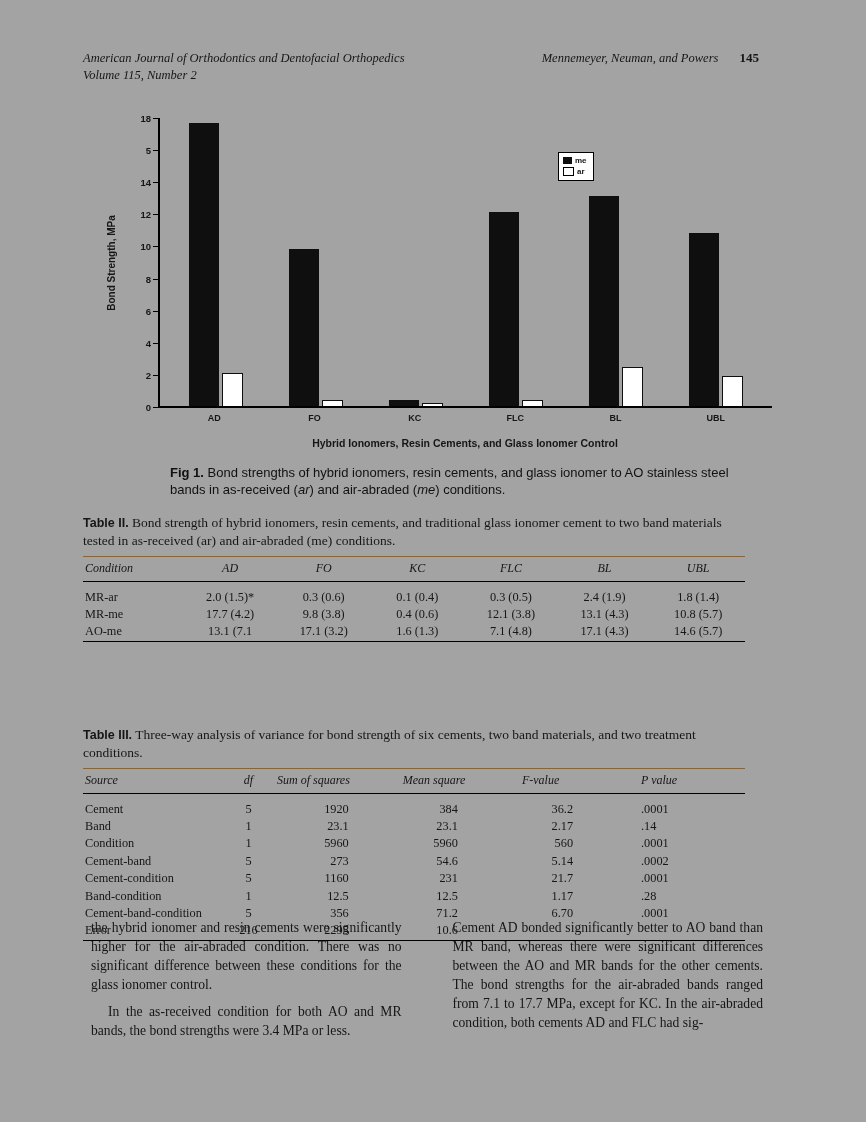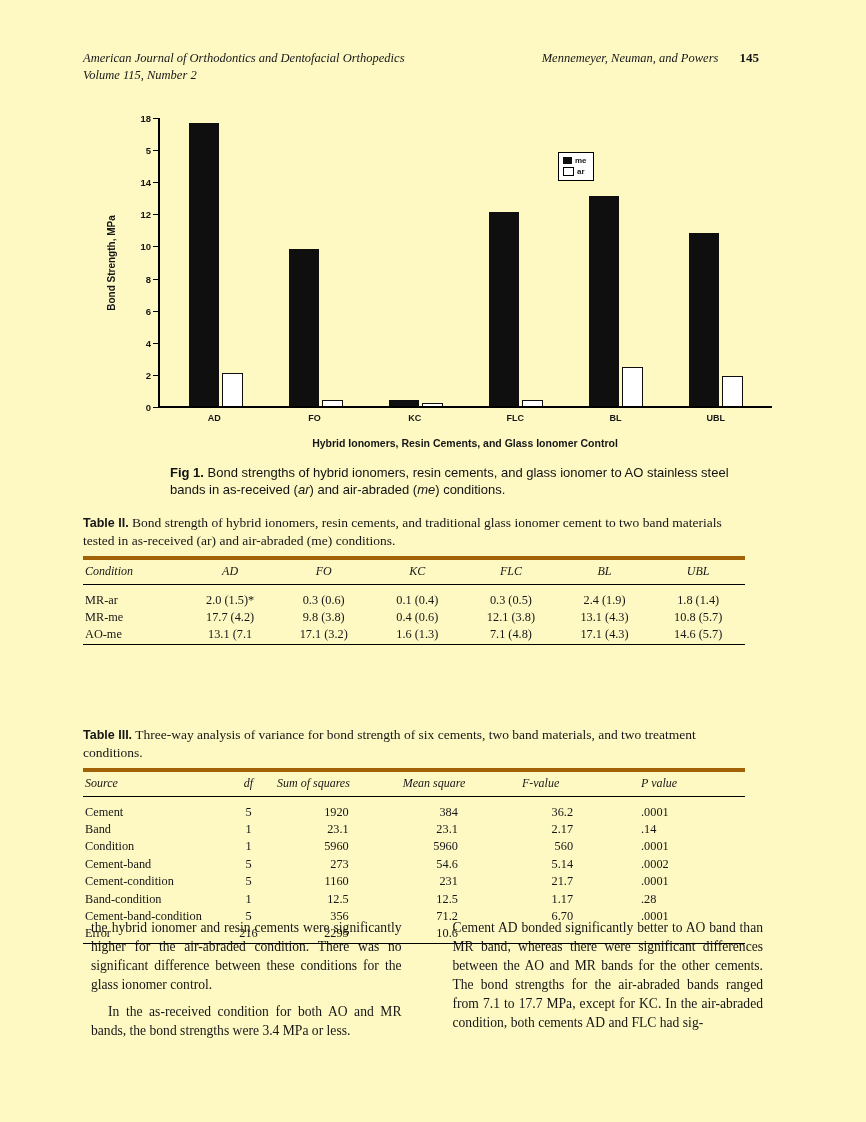--- a/index.html
+++ b/index.html
@@ -1,17 +1,17 @@
 <!DOCTYPE html>
 <html><head>
 <meta charset="utf-8">
 <style>
   html,body{margin:0;padding:0;}
   body{background:#d8d8d8;font-family:"Liberation Serif",serif;}
-  .page{position:relative;width:866px;height:1122px;background:#fef9c3;margin:0 auto;color:#161616;overflow:hidden;}
+  .page{position:relative;width:866px;height:1122px;background:#a3a3a3;margin:0 auto;color:#161616;overflow:hidden;}
 
   
   .header{position:absolute;left:83px;top:50px;width:676px;display:flex;justify-content:space-between;font-size:12.5px;}
   .header-left{font-style:italic;line-height:1.32;}
   .header-right{font-style:italic;white-space:nowrap;}
   .page-number{font-style:normal;font-weight:bold;margin-left:18px;font-size:13px;}
 
   
   .figure{position:absolute;left:104px;top:118px;width:668px;font-family:"Liberation Sans",sans-serif;}
   .chart-row{display:flex;position:relative;padding-left:18px;height:290px;}
@@ -41,21 +41,21 @@
     font-family:"Liberation Sans",sans-serif;font-size:13px;line-height:1.32;color:#111;}
   .cap-label{font-weight:bold;}
   .it{font-style:italic;}
 
   
   .table-block{position:absolute;left:83px;width:662px;}
   .t2{top:514px;}
   .t3{top:726px;}
   .table-title{font-size:13.5px;line-height:1.26;margin:0 0 7px 0;}
   .tbl-label{font-family:"Liberation Sans",sans-serif;font-weight:bold;font-size:12.5px;}
-  table{width:100%;border-collapse:collapse;border-top:4px solid #a16207;border-bottom:1px solid #000;}
+  table{width:100%;border-collapse:collapse;border-top:1px solid #a16207;border-bottom:1px solid #000;}
   thead tr{border-bottom:1px solid #000;}
   th{font-style:italic;font-weight:normal;text-align:left;font-size:12px;padding:4px 2px 5px 2px;}
   td{font-size:12.3px;line-height:1.25;padding:1px 2px;}
   tbody tr:first-child td{padding-top:8px;}
 
   #table2 th:first-child{width:15%;}
   #table2 th:not(.col0), #table2 td:not(.col0){text-align:center;width:14%;}
   #table2 td.col0, #table2 th.col0{text-align:left;}
 
   #table3 th.col0{width:21%;}

